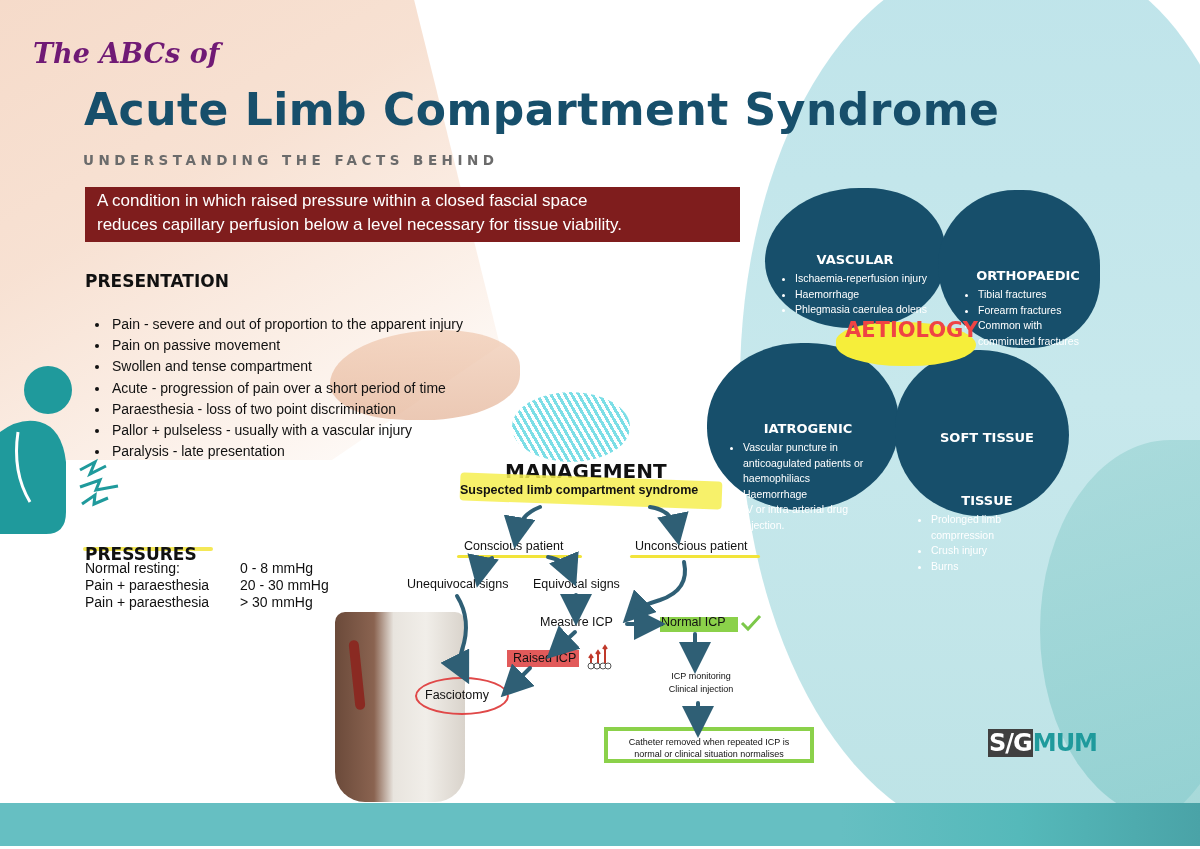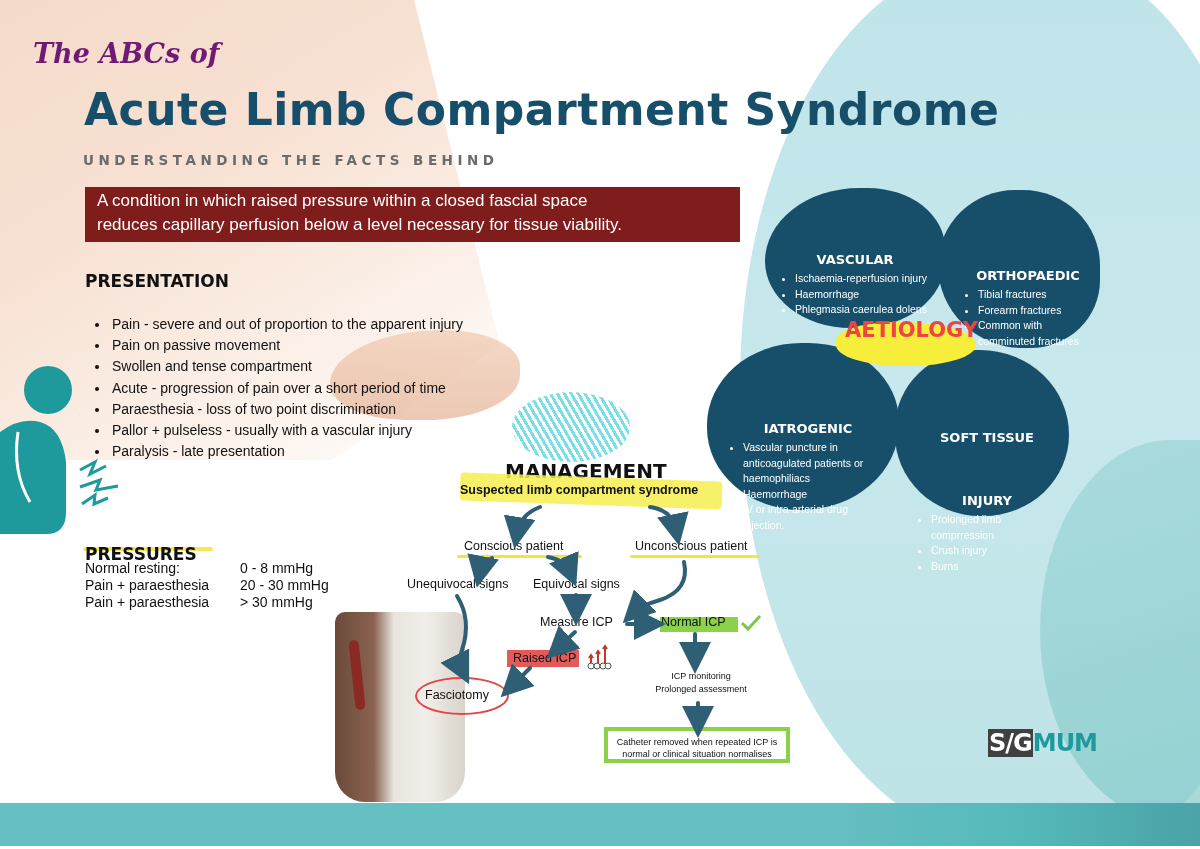--- a/index.html
+++ b/index.html
@@ -37,21 +37,21 @@
   
   .mgmt-scribble { left:512px; top:392px; width:118px; height:70px; background:repeating-linear-gradient(60deg,#5bd6e0 0 3px,transparent 3px 6px); border-radius:50%; opacity:.8; }
   .mgmt-h { left:505px; top:426px; font-family:"DejaVu Sans", sans-serif; font-weight:bold; font-size:20px;margin-top:33px; }
   .suspected-hl { left:460px; top:477px; width:262px; height:28px; background:#f6ee50; transform:rotate(2deg); border-radius:4px; opacity:.85; }
   .suspected { left:460px; top:483px; font-weight:bold; font-size:12.5px; }
   .fc-text { font-size:12.5px; color:#111; white-space:nowrap; }
   .squiggle { height:3px; background:#f2e43a; border-radius:2px; }
   .normal-hl { left:660px; top:617px; width:78px; height:15px; background:#8bd14a; }
   .raised-hl { left:507px; top:650px; width:72px; height:17px; background:#e25a5a; }
   .fasc-ring { left:415px; top:677px; width:90px; height:34px; border:2.5px solid #e04848; border-radius:50%; }
-  .cath-box { left:604px; top:727px; width:186px; height:36px; border:4px solid #8bd14a; background:#fff; font-size:9px; text-align:center; line-height:12px; padding-top:5px; box-sizing:border-box; }
+  .cath-box { left:604px; top:727px; width:210px; height:36px; border:4px solid #8bd14a; background:#fff; font-size:9px; text-align:center; line-height:12px; padding-top:5px; box-sizing:border-box; }
   .small-text { font-size:9px; text-align:center; line-height:13px; }
 
   
   .bubble { position:absolute; background:#174f6b; color:#fff; }
   .bubble .bh { font-family:"DejaVu Sans", sans-serif; font-weight:bold; font-size:13px; text-align:center;margin-top:48px; }
   .bubble ul { margin:4px 0 0 0; padding-left:16px; font-size:10.5px; line-height:15.5px; }
   .b-vasc { left:765px; top:188px; width:180px; height:140px; border-radius:55% 45% 50% 50%; padding:16px 14px 0 14px; box-sizing:border-box; }
   .b-orth { left:938px; top:190px; width:162px; height:158px; border-radius:50% 50% 45% 55%; padding:30px 6px 0 24px; box-sizing:border-box; }
   .b-iatro { left:707px; top:343px; width:192px; height:167px; border-radius:50% 48% 52% 50%; padding:30px 10px 0 20px; box-sizing:border-box; }
   .b-soft { left:895px; top:350px; width:174px; height:166px; border-radius:48% 52% 50% 50%; padding:32px 10px 0 20px; box-sizing:border-box; }
@@ -157,21 +157,21 @@
       <circle cx="17" cy="22" r="3"></circle>
       <circle cx="22" cy="22" r="3"></circle>
     </g>
 </svg>
 
 <div class="abs fasc-ring"></div>
 <div class="abs fc-text" style="left:425px;top:688px">Fasciotomy</div>
 
 <div class="abs small-text" style="left:646px;top:670px;width:110px">
   <div>ICP monitoring</div>
-  <div>Prolonged assessment</div>
+  <div>Clinical injection</div>
 </div>
 
 <div class="abs cath-box">
   <div>Catheter removed when repeated ICP is</div>
   <div>normal or clinical situation normalises</div>
 </div>
 
 <svg class="overlay" width="1200" height="849">
   <defs>
     <marker id="ah" markerWidth="8" markerHeight="8" refX="4" refY="4" orient="auto">
@@ -213,21 +213,21 @@
 <div class="bubble b-iatro">
   <div class="bh">IATROGENIC</div>
   <ul>
     <li>Vascular puncture in anticoagulated patients or haemophiliacs</li>
     <li>Haemorrhage</li>
     <li>IV or intra-arterial drug injection.</li>
   </ul>
 </div>
 <div class="bubble b-soft">
   <div class="bh">SOFT TISSUE</div>
-  <div class="bh">INJURY</div>
+  <div class="bh">TISSUE</div>
   <ul>
     <li>Prolonged limb comprression</li>
     <li>Crush injury</li>
     <li>Burns</li>
   </ul>
 </div>
 <div class="abs aet-blob"></div>
 <div class="abs aet-text">AETIOLOGY</div>
 
 <div class="abs logo">

